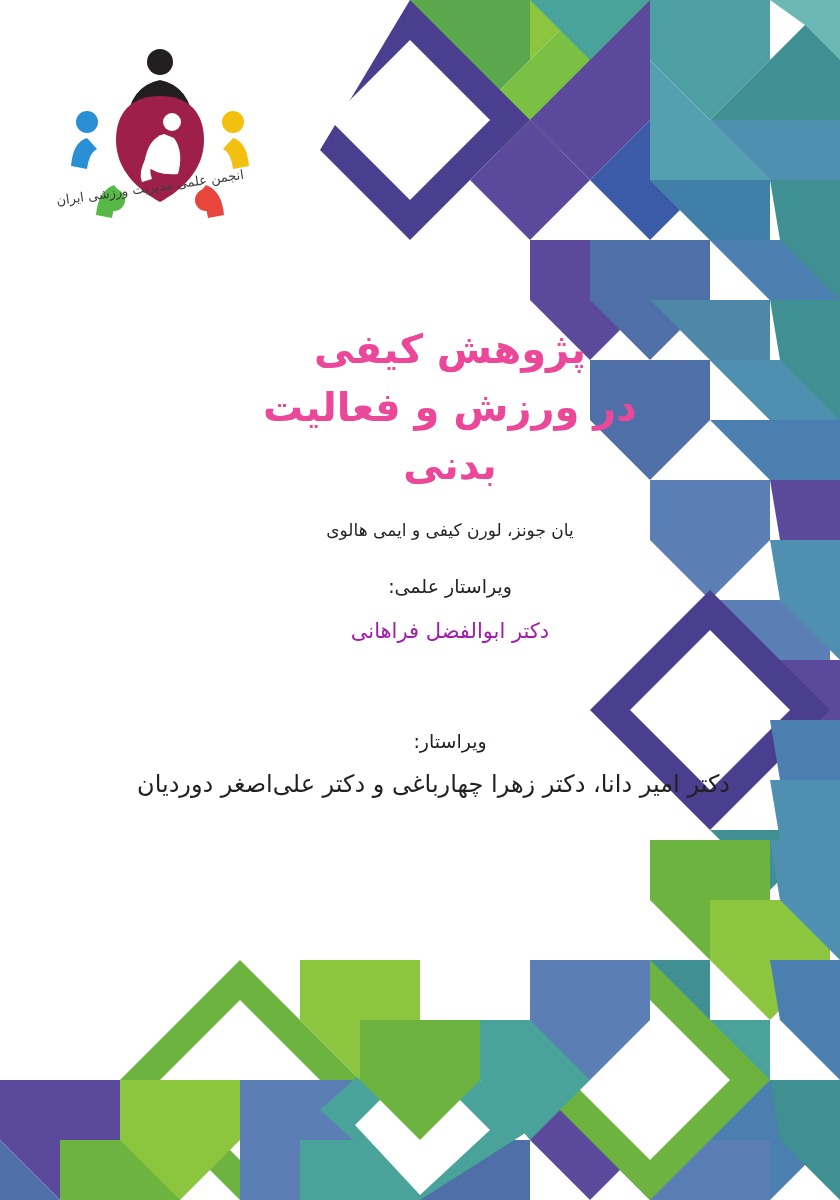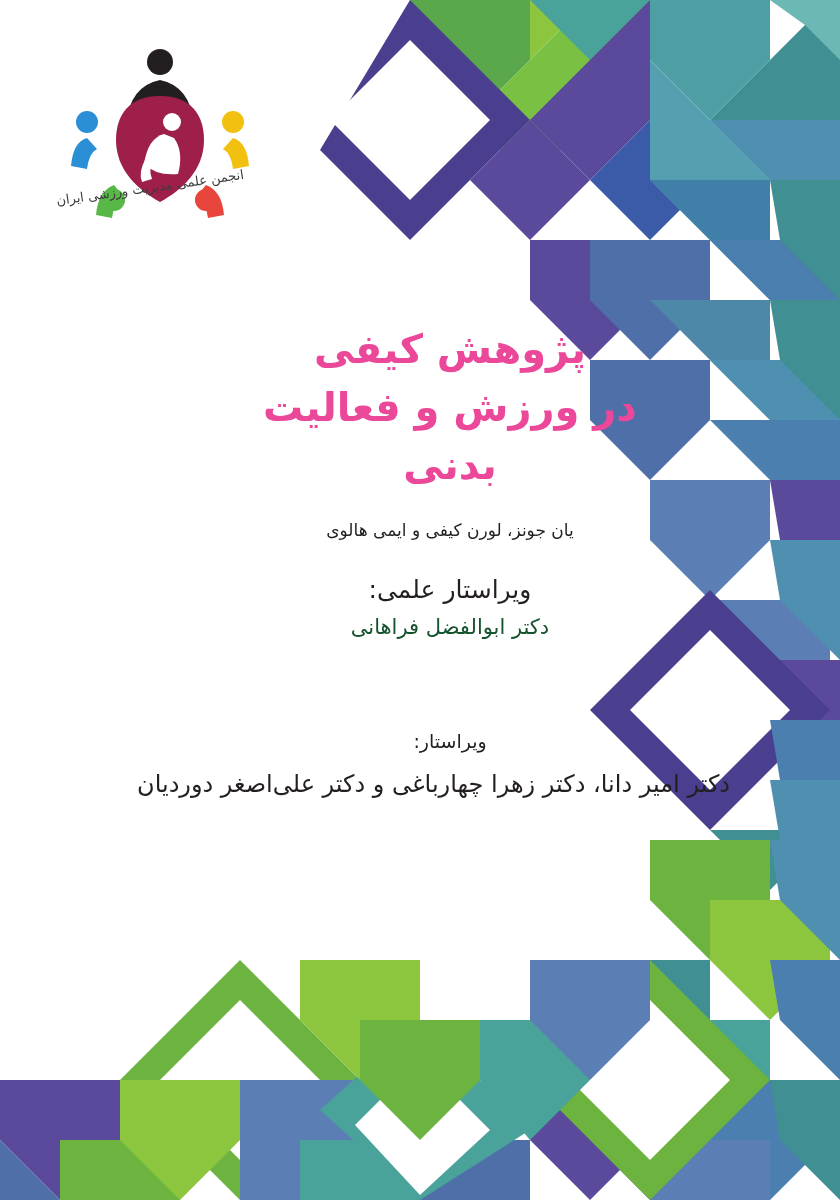--- a/index.html
+++ b/index.html
@@ -70,27 +70,27 @@
 
   .editor-block {
     position: absolute;
     right: 180px;
     top: 575px;
     width: 420px;
     text-align: center;
     direction: rtl;
   }
   .editor-label {
-    font-size: 25px;
-    color: #231f20;
-    margin-bottom: 11px;
+    font-size: 19px;
+    color: #231f20;
+    margin-bottom: 22px;
   }
   .editor-name {
     font-size: 21px;
-    color: #14532d;
+    color: #a21caf;
   }
 
   .translators-block {
     position: absolute;
     right: 110px;
     top: 730px;
     width: 560px;
     text-align: center;
     direction: rtl;
   }

